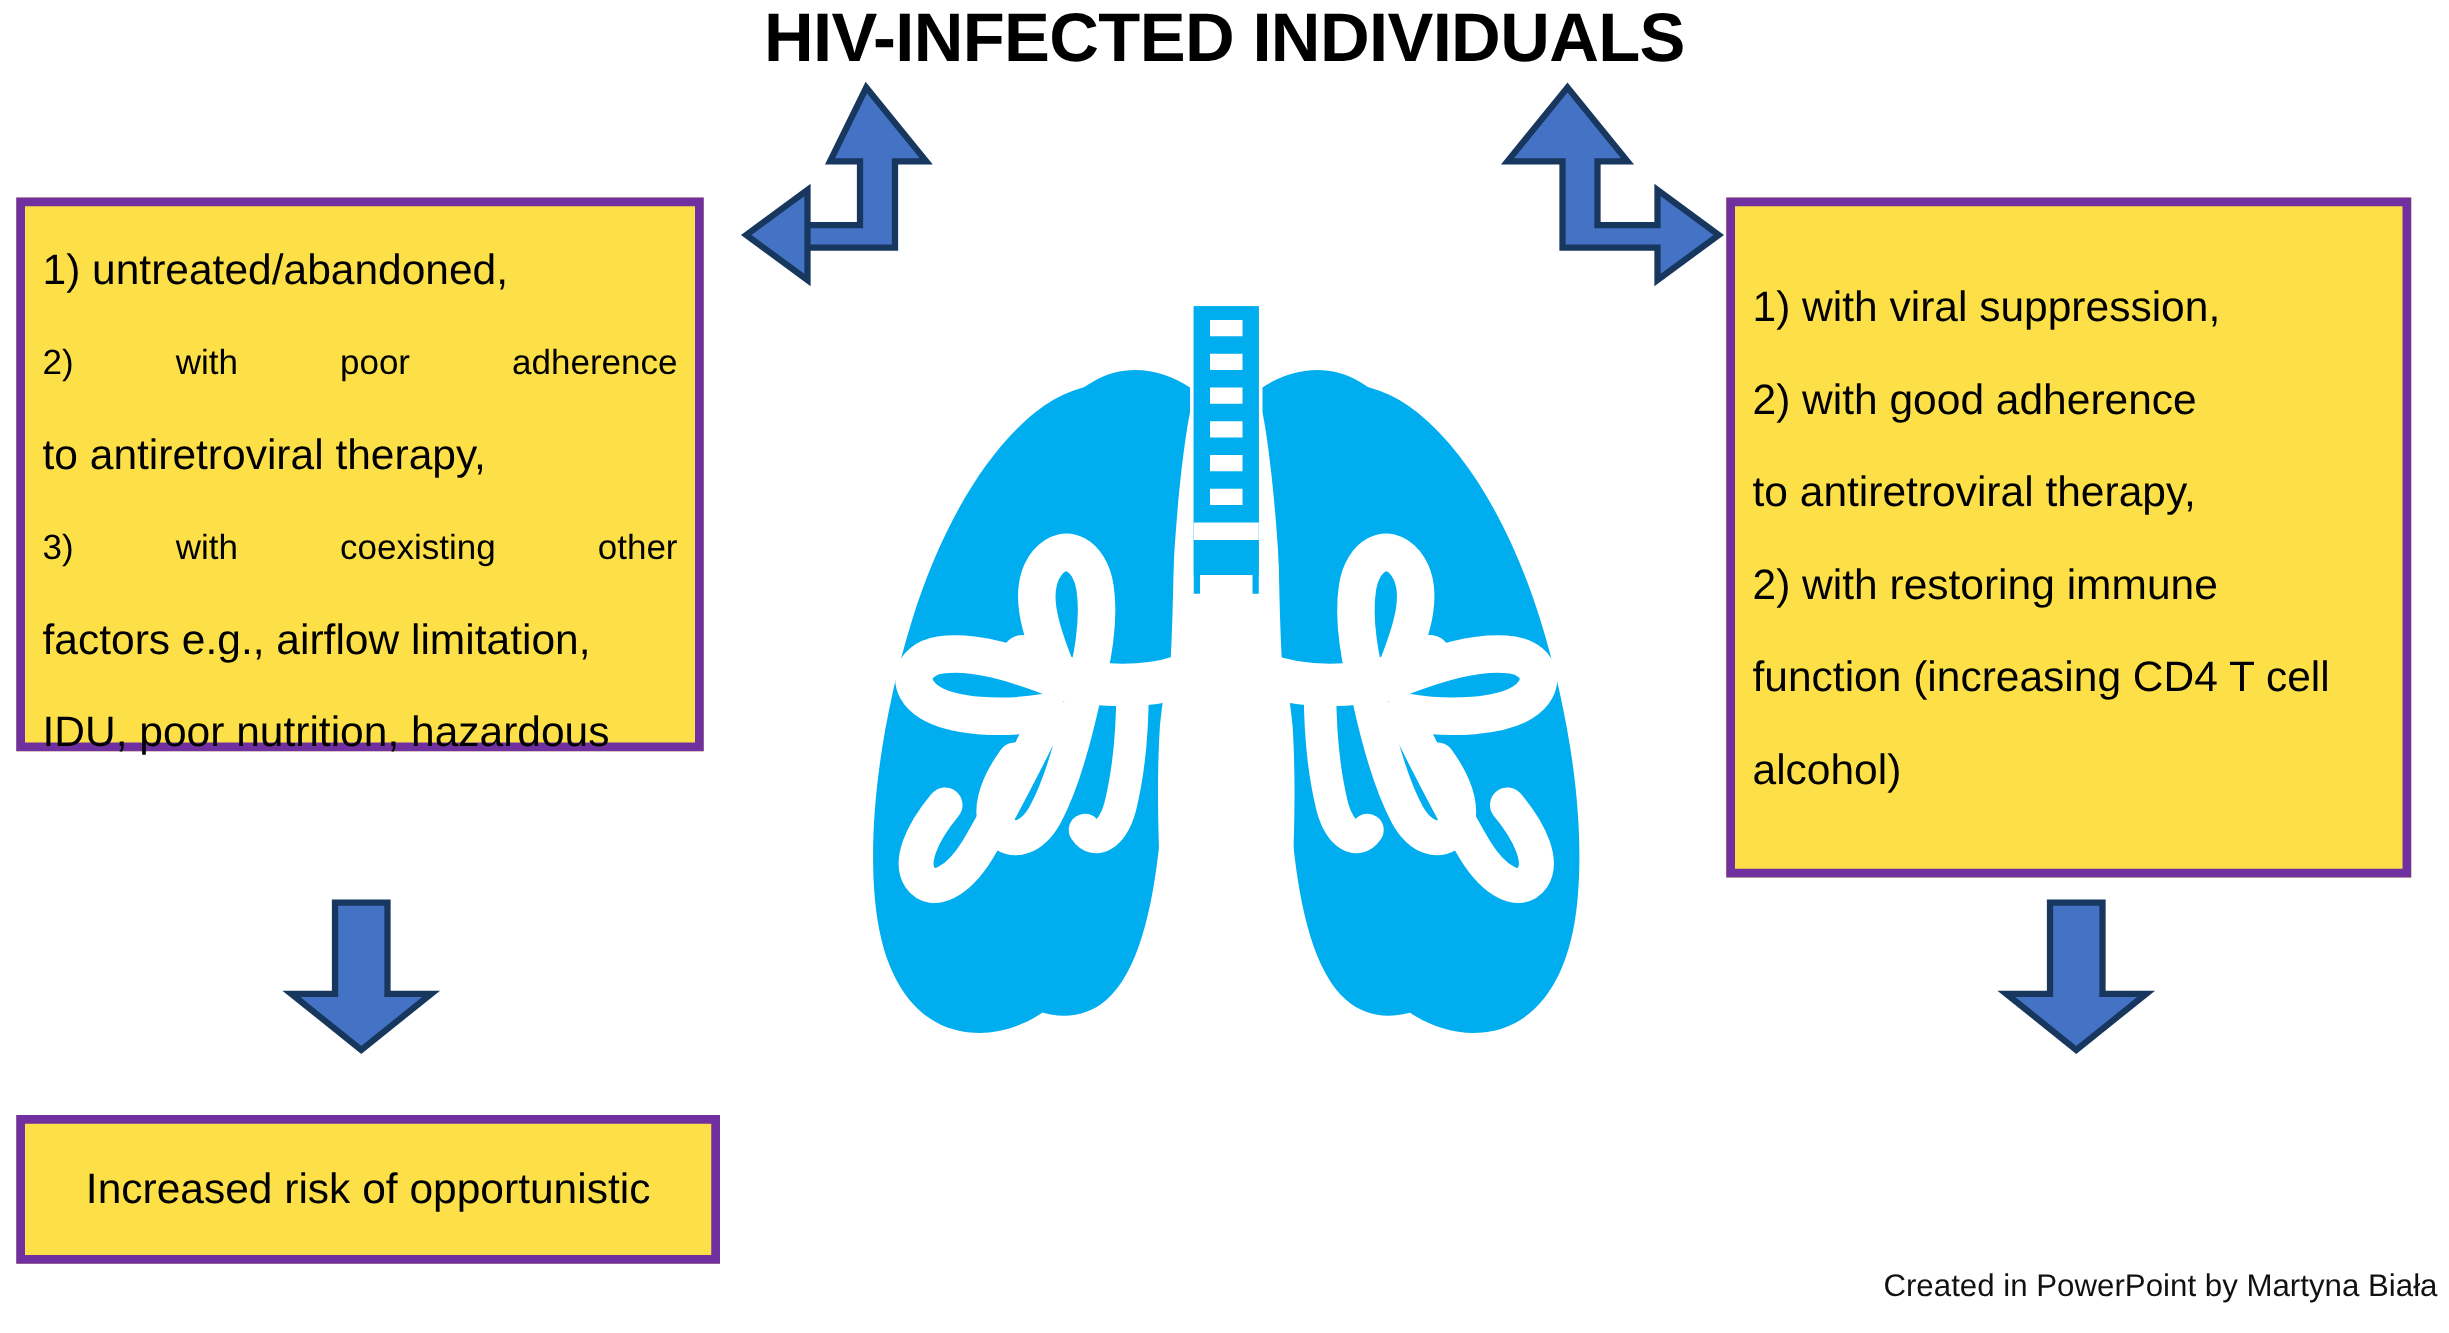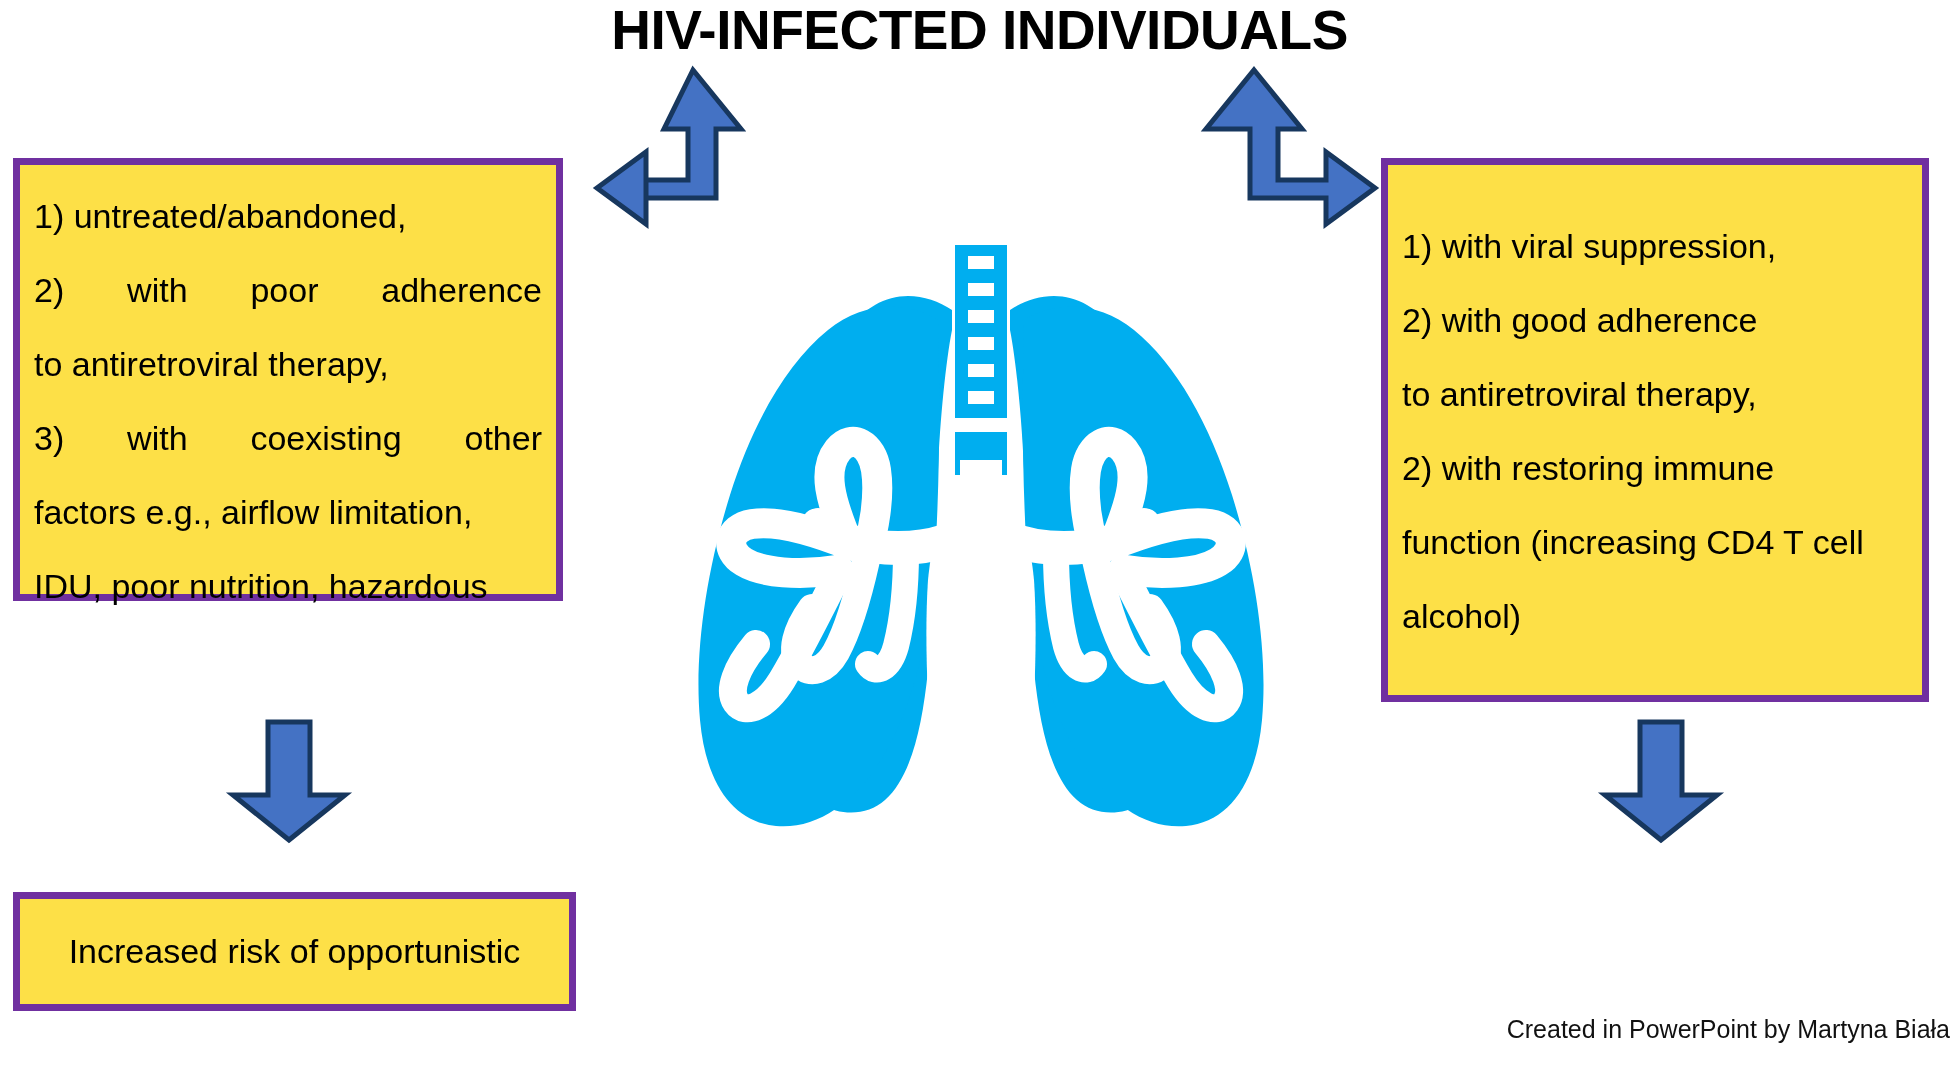--- a/index.html
+++ b/index.html
@@ -51,21 +51,21 @@
   #box-left-top { left: 13px; top: 158px; width: 550px; height: 443px; }
   #box-right-top { left: 1381px; top: 158px; width: 548px; height: 544px; }
 
   #box-left-top .inner { padding: 14px 14px 0 14px; }
   #box-right-top .inner { padding: 14px 14px 0 14px; margin-top: 30px; }
 
   .just-line {
     display: block;
     text-align: justify;
     text-align-last: justify;
-    font-size: 34px;
+    font-size: 28px;
     line-height: 74px;
     color: #000;
     white-space: nowrap;
   }
   .left-line {
     display: block;
     text-align: left;
     font-size: 34px;
     line-height: 74px;
     color: #000;

